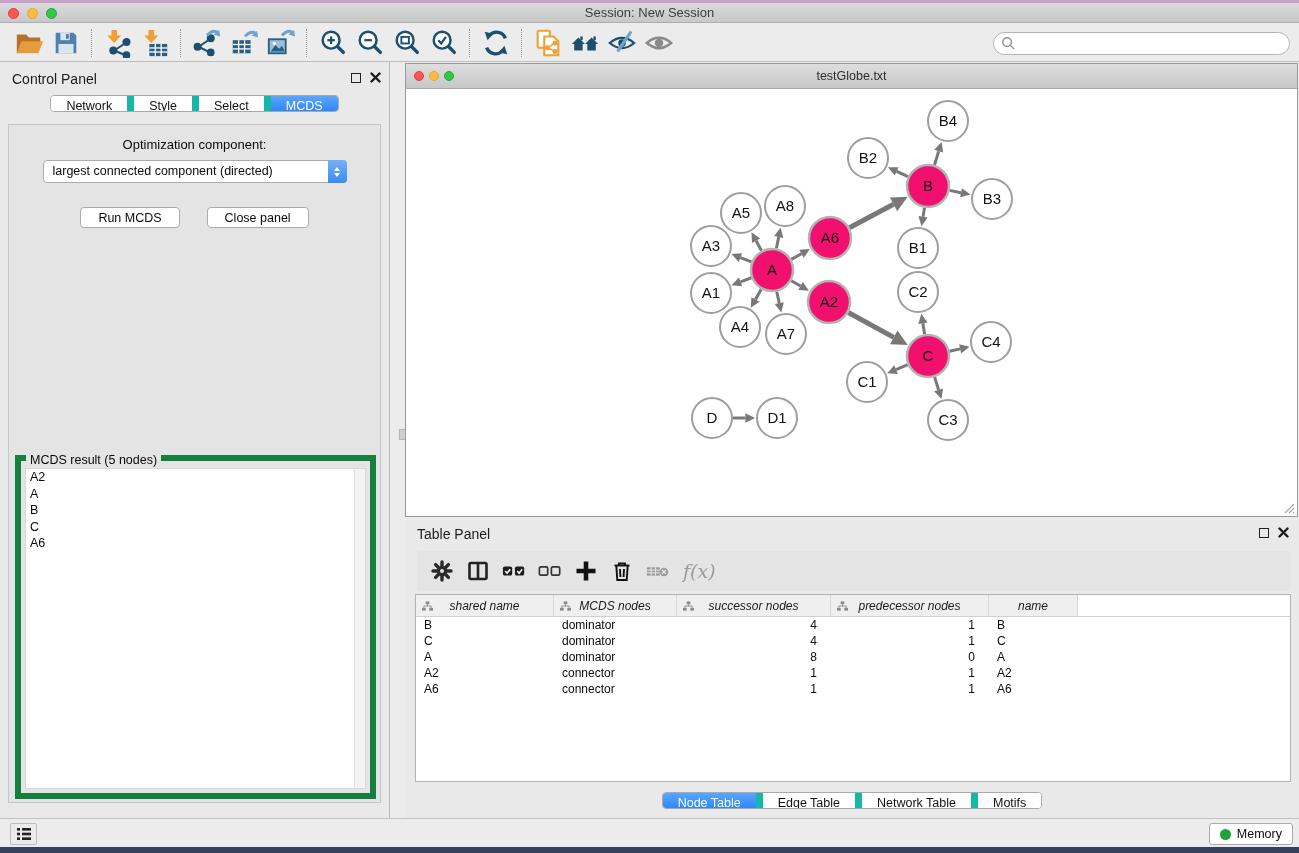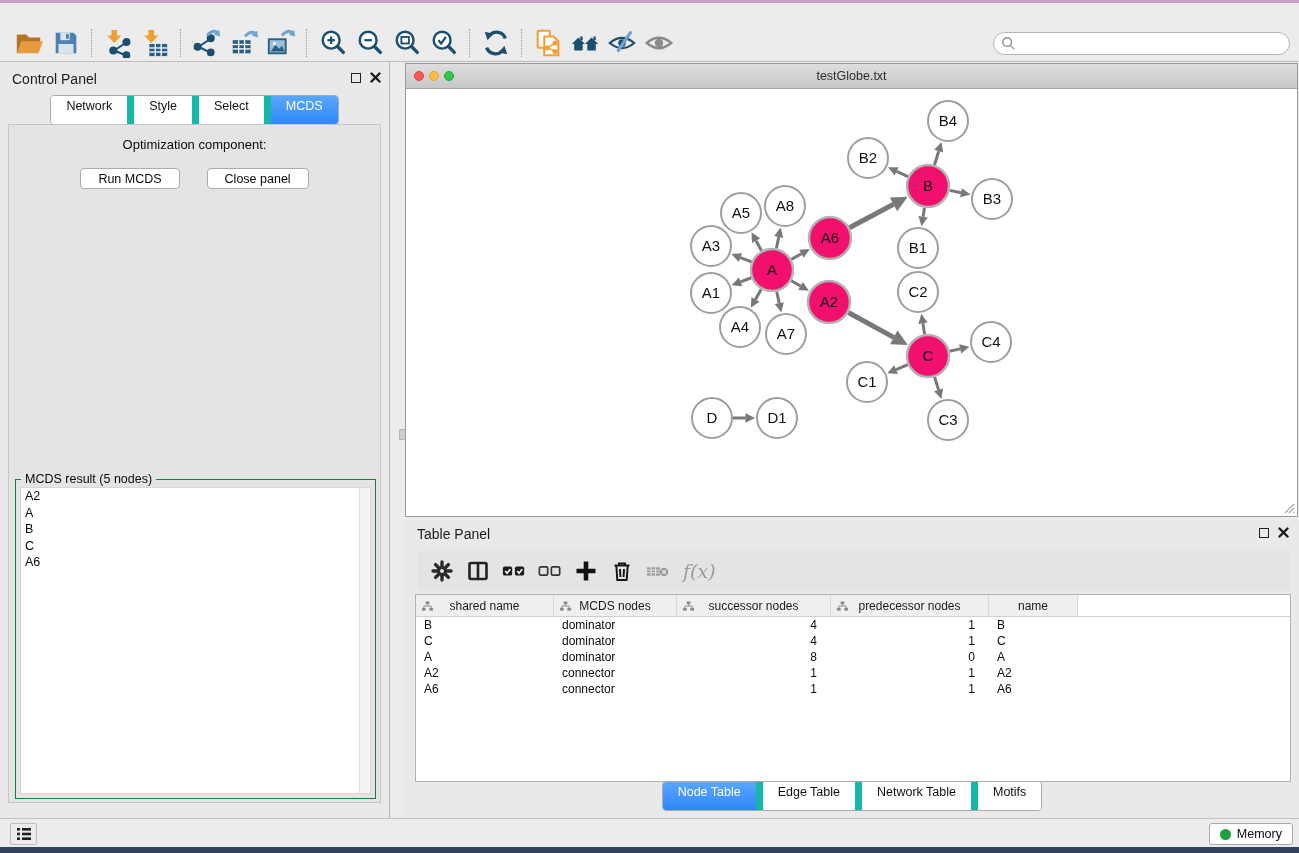--- a/index.html
+++ b/index.html
@@ -28,36 +28,36 @@
   .tbsep { width:1px; height:28px; margin:0 7px; border-left:1px dotted #9a9a9a; }
   .searchbox { position:absolute; right:9px; top:8px; width:297px; height:23px; }
   .searchbox input { width:100%; height:100%; border:1px solid #b5b5b5; border-radius:12px; background:#fff; padding:0 8px 0 26px; font-size:12px; outline:none; }
   .searchbox .mag { position:absolute; left:8px; top:4px; }
 
   
   .control-panel { position:absolute; left:0; top:62px; width:390px; height:756px; background:#e9e9e9; border-right:1px solid #b8b8b8; }
   .panel-header { position:absolute; left:12px; top:9px; font-size:14px; color:#1c1c1c; }
   .panel-btns { position:absolute; right:8px; top:10px; display:flex; gap:9px; align-items:center; }
   .float-glyph { width:10px; height:10px; border:1.6px solid #222; display:inline-block; }
-  .seg-tabs { display:inline-flex; border:1px solid #a9a9a9; border-radius:4px; overflow:hidden; background:#fff; height:30px; }
+  .seg-tabs { display:inline-flex; border:1px solid #a9a9a9; border-radius:4px; overflow:hidden; background:#fff; height:17px; }
   .seg-tab { font-size:12.5px; line-height:21px; padding:0 15px; color:#111; border-left:7px solid #14b8a6; background:#fff; cursor:pointer; white-space:nowrap; }
   .seg-tab:first-child { border-left:none; }
   .seg-tab.sel { background:linear-gradient(#5ba6fd,#2f87f8); color:#fff; }
   .cp-tabs-wrap { position:absolute; left:0; top:33px; width:100%; text-align:center; }
   .subpanel { position:absolute; left:8px; right:8px; top:62px; bottom:15px; background:#e4e4e4; border:1px solid #c6c6c6; }
   .opt-label { margin-top:12px; text-align:center; font-size:13px; color:#0a0a0a; }
   .dropdown { position:relative; margin:8px auto 0; width:304px; height:23px; background:#fff; border:1px solid #ababab; border-radius:4px; cursor:pointer; }
   .dropdown .val { font-size:12.5px; line-height:21px; padding-left:9px; color:#0a0a0a; white-space:nowrap; overflow:hidden; }
   .dropdown .stepper { position:absolute; right:-1px; top:-1px; width:19px; height:23px; border-radius:0 4px 4px 0; background:linear-gradient(#74b0fb,#3a8bf5); display:flex; flex-direction:column; align-items:center; justify-content:center; gap:2px; }
   .stepper .tri { width:0; height:0; border-left:3.5px solid transparent; border-right:3.5px solid transparent; }
   .tri.up { border-bottom:4.5px solid #fff; }
   .tri.down { border-top:4.5px solid #fff; }
-  .btn-row { margin-top:16px; display:flex; justify-content:center; gap:27px; }
+  .btn-row { margin-top:24px; display:flex; justify-content:center; gap:27px; }
   .push-btn { height:21px; background:#fff; border:1px solid #ababab; border-radius:4px; font-size:12.5px; padding:0 17px; color:#0a0a0a; cursor:pointer; font-family:"Liberation Sans",sans-serif; }
-  .result-box { position:absolute; left:6px; right:4px; top:330px; bottom:3px; border:1px solid #15803d;margin-top:24px; }
+  .result-box { position:absolute; left:6px; right:4px; top:330px; bottom:3px; border:6px solid #15803d; }
   .result-title { position:absolute; top:-8px; left:5px; background:#e4e4e4; padding:0 4px; font-size:12.5px; color:#0a0a0a; }
   .result-list { position:absolute; left:4px; right:4px; top:7px; bottom:4px; background:#fff; border:1px solid #d7d7d7; overflow:hidden; }
   .result-scroll { position:absolute; right:0; top:0; bottom:0; width:11px; background:#f3f3f3; border-left:1px solid #e0e0e0; }
   .result-item { font-size:12.5px; line-height:16.5px; padding-left:4px; color:#0a0a0a; }
 
   
   .net-window { position:absolute; left:405px; top:63px; width:893px; height:454px; border:1px solid #9a9a9a; background:#fff; }
   .net-titlebar { position:absolute; left:0; top:0; width:100%; height:25px; background:linear-gradient(#dedede,#c7c7c7); border-bottom:1px solid #a8a8a8; }
   .net-titlebar .title { text-align:center; font-size:12.5px; line-height:24px; color:#2e2e2e; }
   .net-canvas { position:absolute; left:0; top:25px; right:0; bottom:0; background:#fff; }
@@ -67,38 +67,46 @@
   .divider-nub { position:absolute; left:399px; top:429px; width:7px; height:11px; background:#cfcfcf; border:1px solid #b5b5b5; }
 
   
   .table-panel { position:absolute; left:405px; top:520px; width:894px; height:298px; background:#e9e9e9; }
   .tp-toolbar { position:absolute; left:12px; right:8px; top:31px; height:40px; background:#e4e4e4; border-radius:3px; display:flex; align-items:center; padding-left:10px; gap:6px; }
   .tpicon { width:30px; height:28px; display:flex; align-items:center; justify-content:center; cursor:pointer; }
   .tpicon svg { width:24px; height:24px; }
   .fx { font-family:"DejaVu Serif", serif; font-style:italic; font-size:19px; color:#9a9a9a; padding-left:4px; }
   .data-table { position:absolute; left:10px; right:8px; top:74px; bottom:36px; background:#fff; border:1px solid #b3b3b3; overflow:hidden; }
   .thead { display:flex; height:22px; border-bottom:1px solid #cfcfcf; }
-  .th { background:#efefef; border-right:1px solid #d8d8d8; display:flex; align-items:center; justify-content:center; gap:5px; font-size:12px; color:#1a1a1a; position:relative; }
+  .th { background:#efefef; border-right:1px solid #d8d8d8; display:flex; align-items:center; justify-content:center; gap:5px; font-size:12px; color:#1a1a1a; position:relative;font-style:italic; }
   .th .treeicon { position:absolute; left:6px; top:6px; }
   .trow { display:flex; height:16px; }
   .td { font-size:12px; line-height:16px; color:#0a0a0a; white-space:nowrap; overflow:hidden; }
   .tp-tabs-wrap { position:absolute; left:0; bottom:7px; width:100%; text-align:center; }
 
   
   .statusbar { position:absolute; left:0; top:818px; width:100%; height:29px; background:#ececec; border-top:1px solid #c2c2c2; }
   .list-btn { position:absolute; left:10px; top:4px; width:27px; height:22px; background:#ebebeb; border:1px solid #bdbdbd; border-radius:2px; display:flex; align-items:center; justify-content:center; cursor:pointer; }
   .memory-btn { position:absolute; right:6px; top:4px; height:22px; background:#fff; border:1px solid #ababab; border-radius:3px; display:flex; align-items:center; gap:6px; padding:0 10px; font-size:12.5px; color:#0a0a0a; cursor:pointer; }
   .memory-dot { width:11px; height:11px; border-radius:50%; background:#1ea23c; }
 </style>
 </head>
 <body>
 
 <div class="screen">
   <div class="strip-top"></div>
 
+  <div class="titlebar">
+    <div class="lights">
+      <span class="light red"></span>
+      <span class="light yellow"></span>
+      <span class="light green"></span>
+    </div>
+    <div class="title">Session: New Session</div>
+  </div>
 
   <div class="toolbar">
     <div class="tbicon" title="Open">
       <svg viewBox="0 0 32 32">
           <path d="M3 7 h10 l3 3 h12 v5 H8 L4 27 H3 z" fill="#b5722a"></path>
           <path d="M8 14 h23 l-5 13 H3 z" fill="#e69c3c"></path>
         </svg>
     </div>
     <div class="tbicon" title="Save">
       <svg viewBox="0 0 32 32">
@@ -272,20 +280,27 @@
     <div class="cp-tabs-wrap">
       <div class="seg-tabs" id="cp-tabs">
           <div class="seg-tab">Network</div>
           <div class="seg-tab">Style</div>
           <div class="seg-tab">Select</div>
           <div class="seg-tab sel">MCDS</div>
         </div>
     </div>
     <div class="subpanel">
       <div class="opt-label">Optimization component:</div>
+      <div class="dropdown">
+        <div class="val">largest connected component (directed)</div>
+        <div class="stepper">
+            <span class="tri up"></span>
+            <span class="tri down"></span>
+          </div>
+      </div>
       <div class="btn-row">
         <button class="push-btn">Run MCDS</button>
         <button class="push-btn">Close panel</button>
       </div>
       <div class="result-box">
         <div class="result-title">MCDS result (5 nodes)</div>
         <div class="result-list" id="result-list">
           <div class="result-scroll"></div>
         <div class="result-item">A2</div>
             <div class="result-item">A</div>

